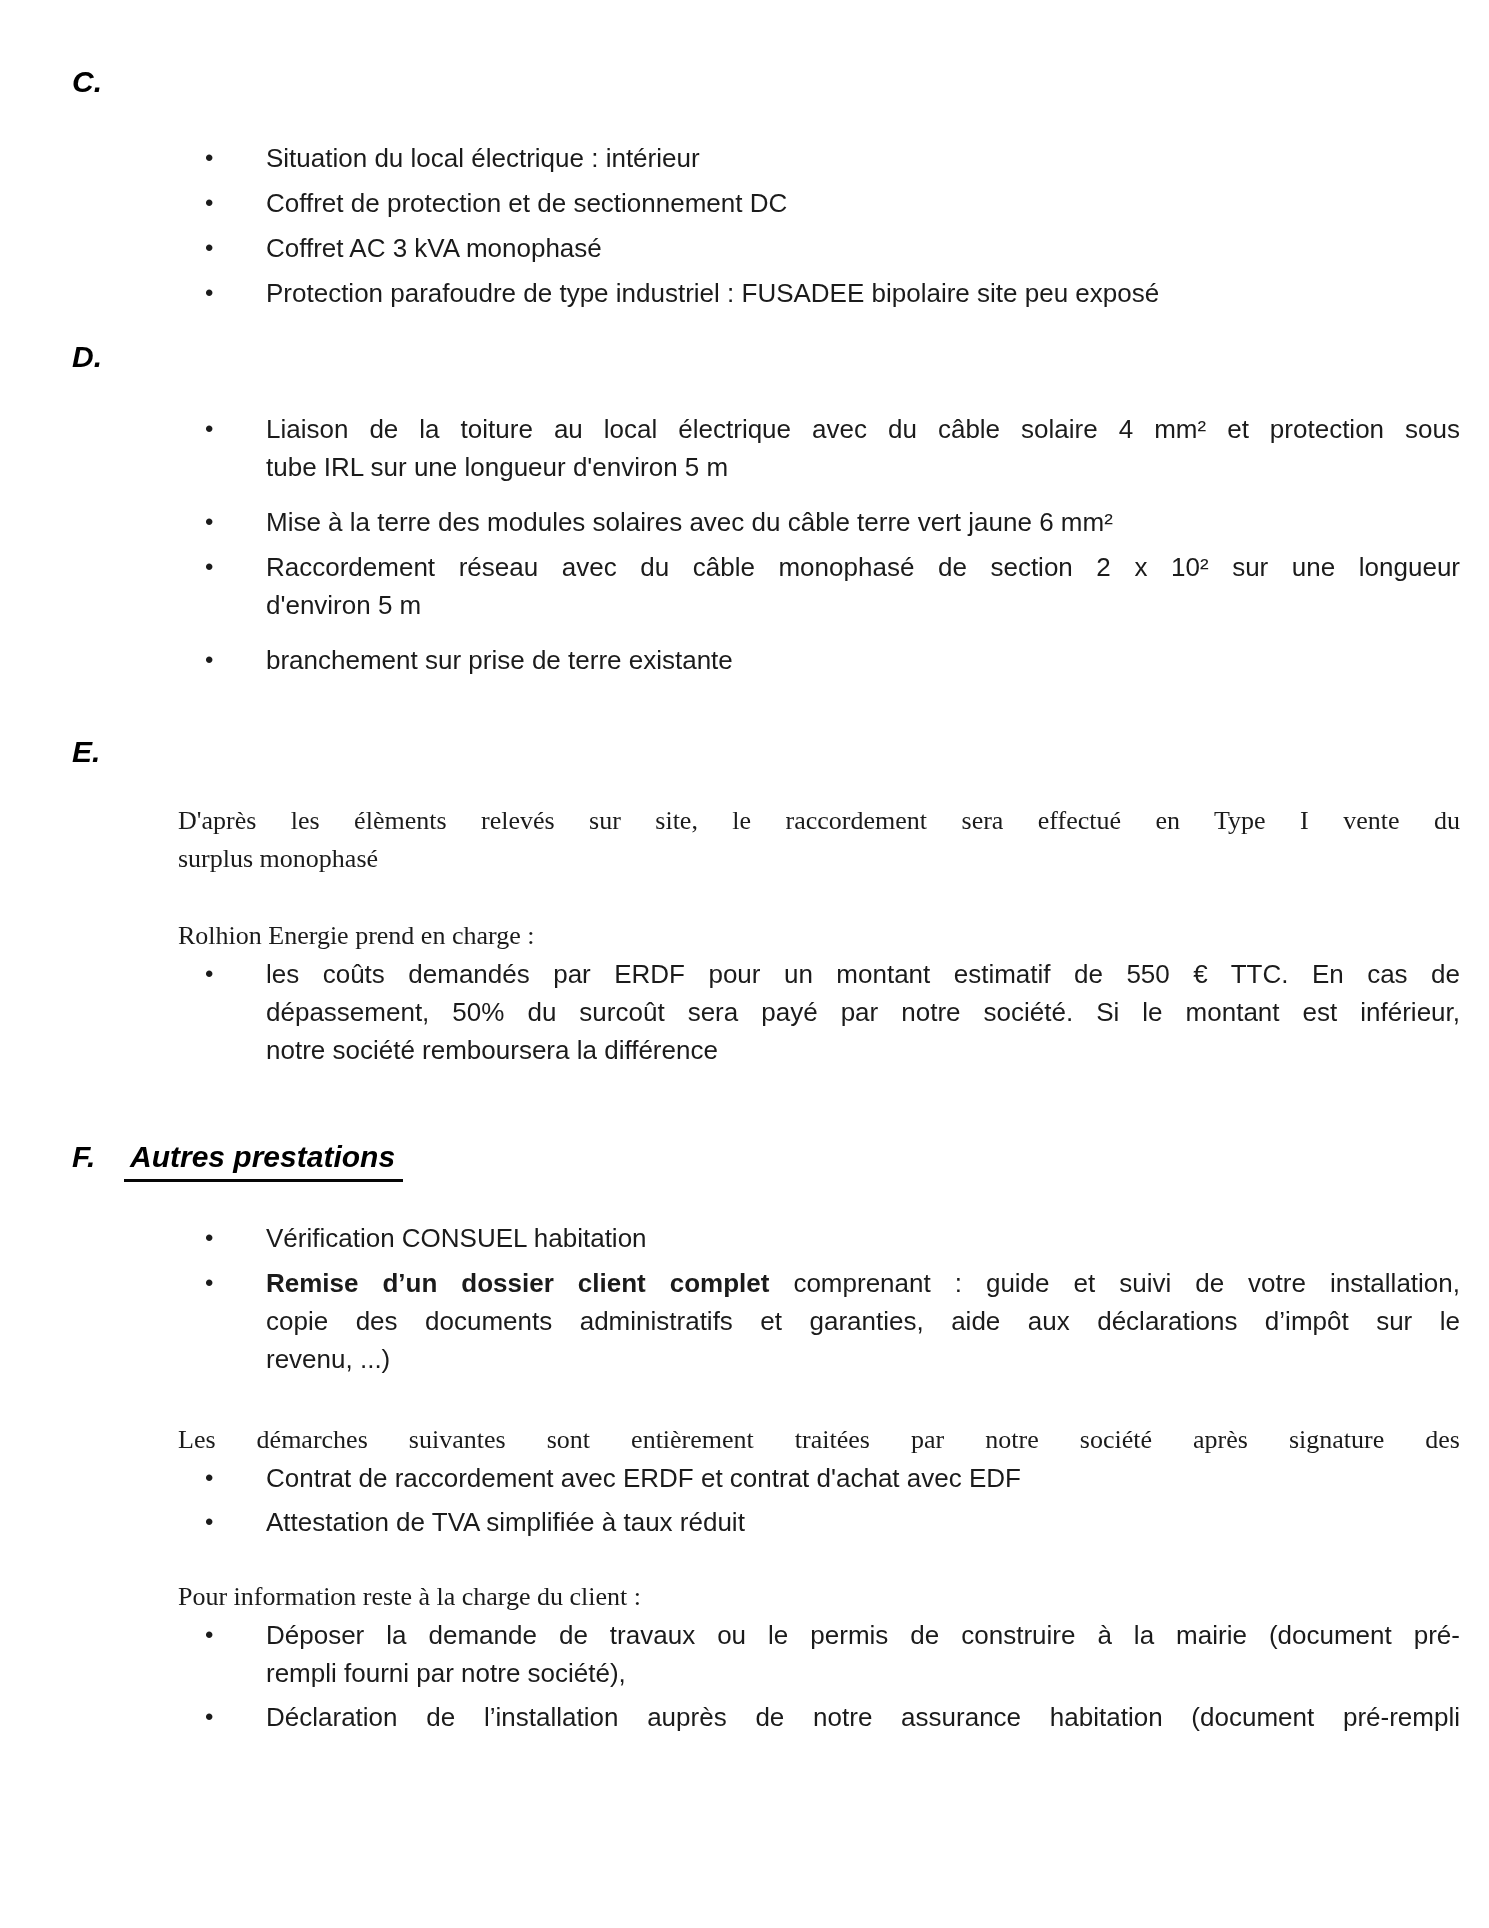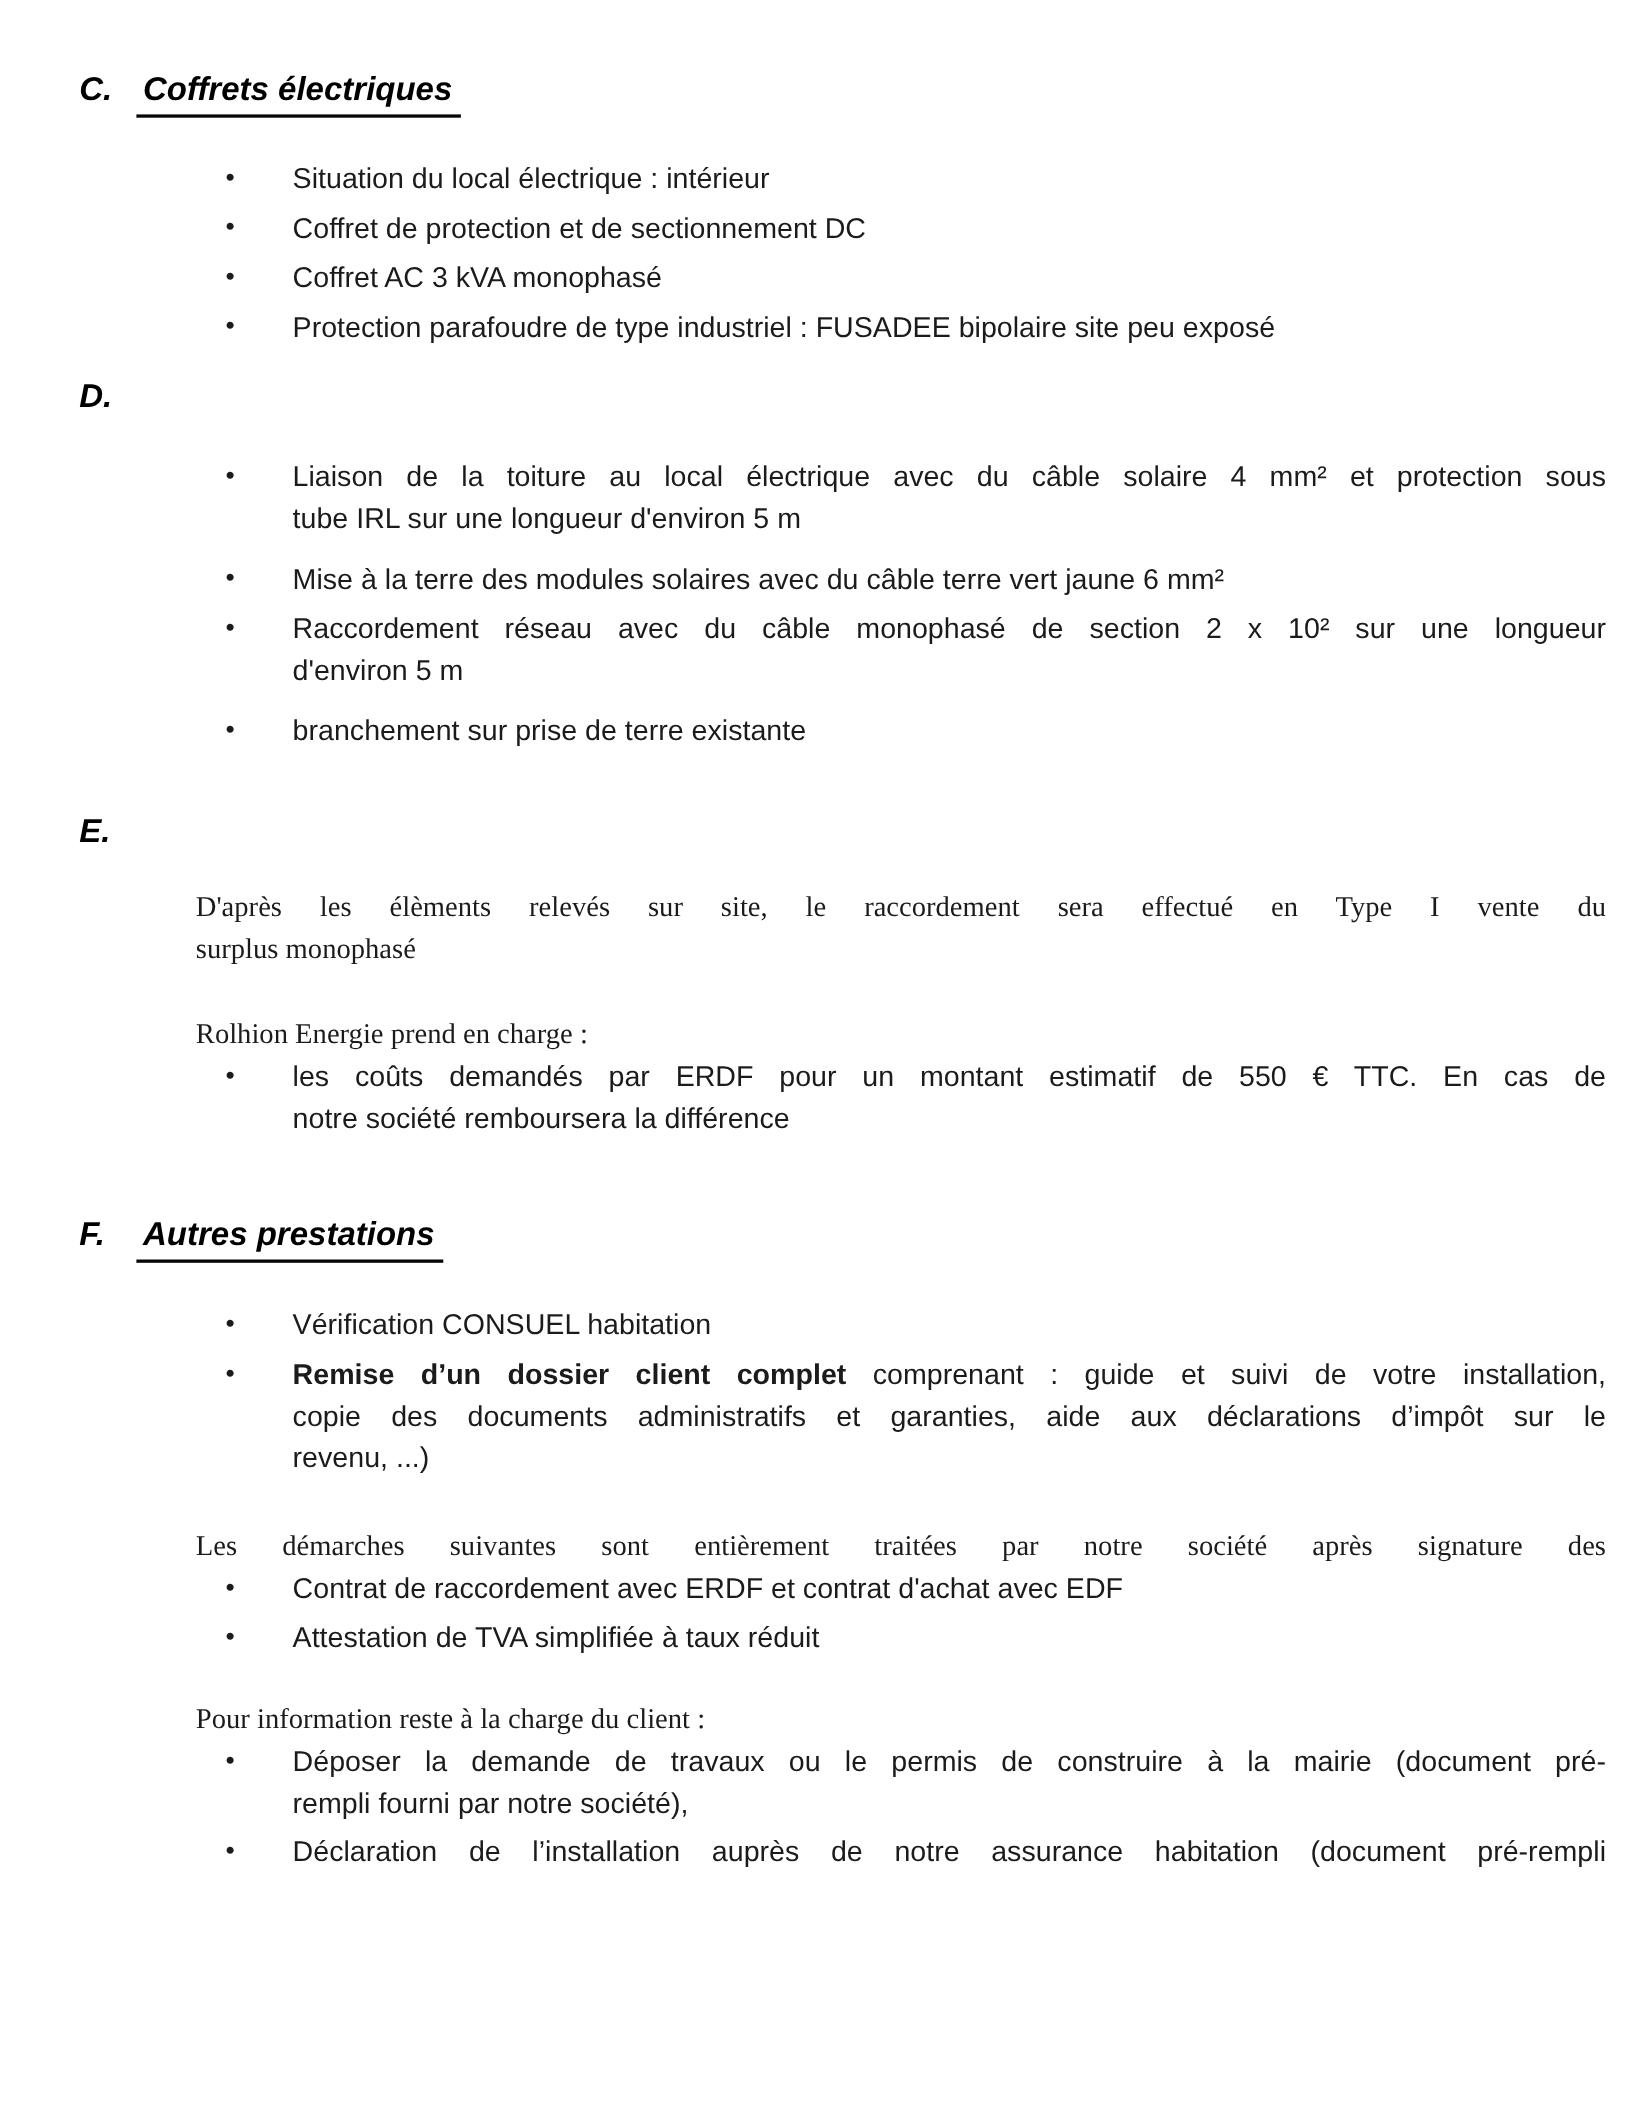--- a/index.html
+++ b/index.html
@@ -36,21 +36,20 @@
   .j      { text-align: justify; text-align-last: justify; }
   .b      { font-weight: 700; }
 </style>
 </head>
 <body>
 
 <div class="page">
 
   <div class="heading">
     <span class="letter">C.</span>
-    <span class="title">Coffrets électriques</span>
   </div>
 
   <div class="bullet" style="margin-top:36px">
     <span class="dot">•</span>
     <div class="btxt">
         <div class="line">Situation du local électrique : intérieur</div>
       </div>
   </div>
   <div class="bullet" style="margin-top:7px">
     <span class="dot">•</span>
@@ -112,20 +111,21 @@
   </div>
 
   <div class="para" style="margin-top:39px">
     <div class="line">Rolhion Energie prend en charge :</div>
   </div>
 
   <div class="bullet" style="margin-top:0px">
     <span class="dot">•</span>
     <div class="btxt">
       <div class="line j">les coûts demandés par ERDF pour un montant estimatif de 550 € TTC. En cas de</div>
+      <div class="line j">dépassement, 50% du surcoût sera payé par notre société. Si le montant est inférieur,</div>
       <div class="line">notre société remboursera la différence</div>
     </div>
   </div>
 
   <div class="heading" style="margin-top:67px">
     <span class="letter">F.</span>
     <span class="title">Autres prestations</span>
   </div>
 
   <div class="bullet" style="margin-top:37px">

